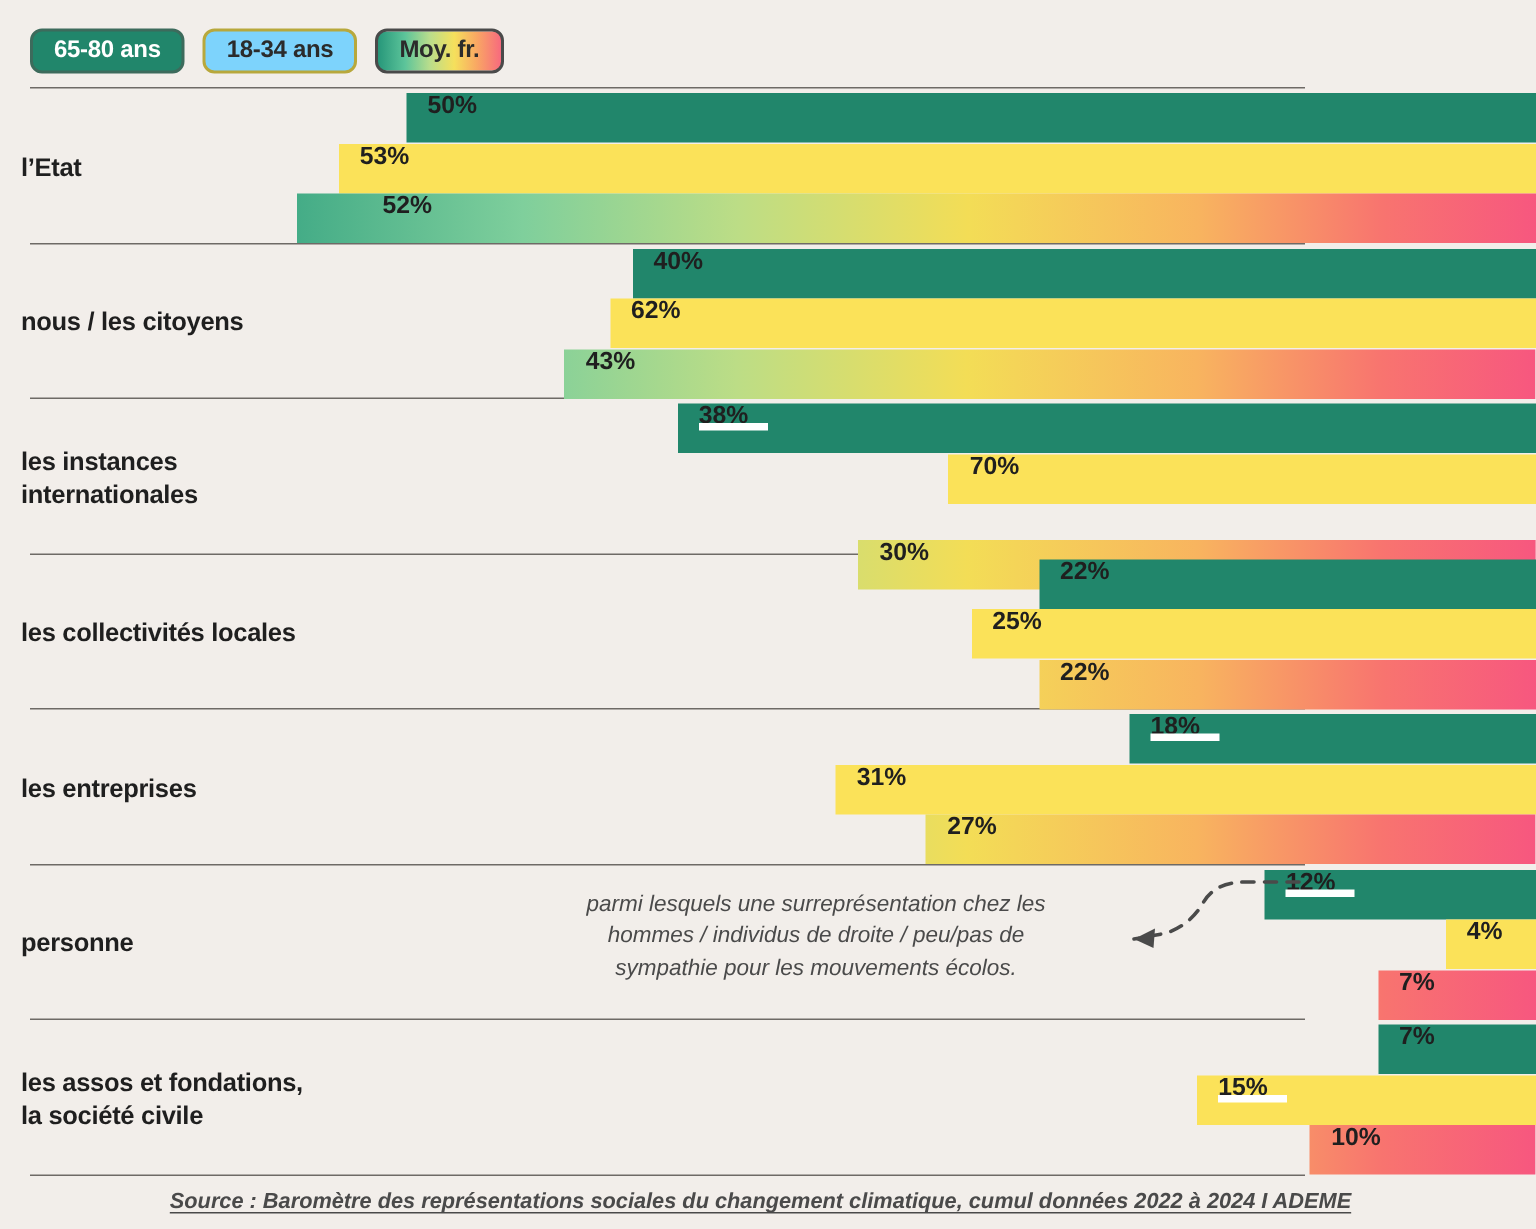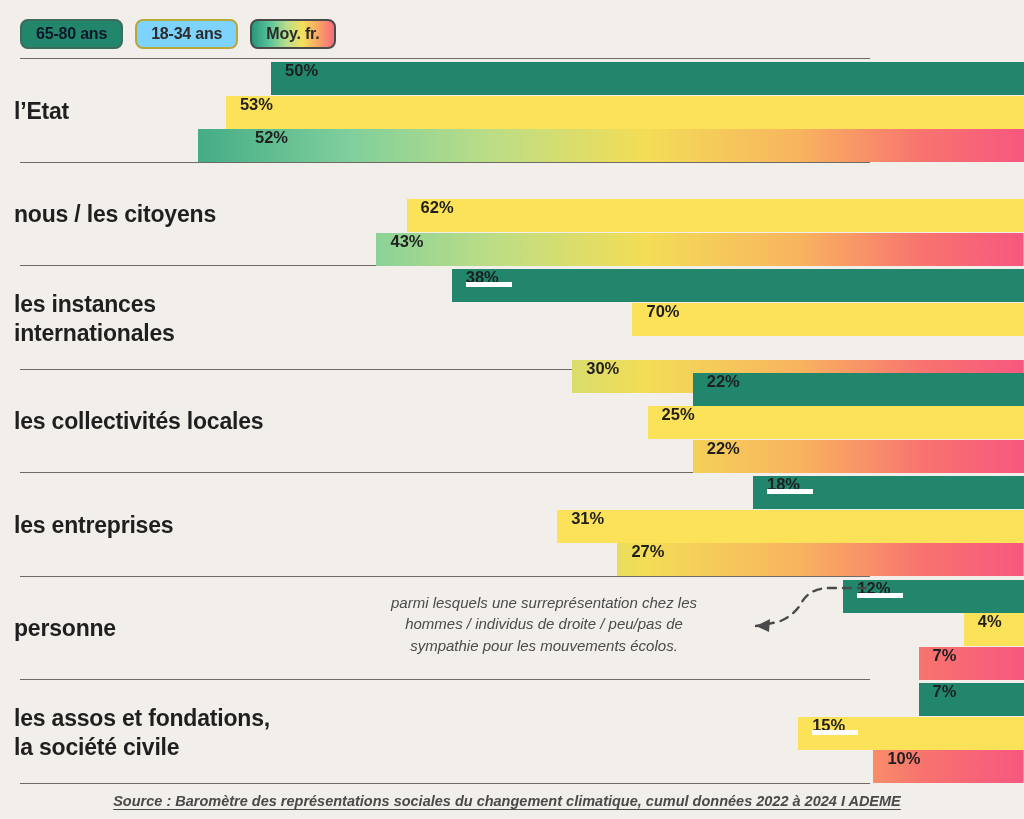--- a/index.html
+++ b/index.html
@@ -19,37 +19,37 @@
     display:flex;align-items:center;gap:12px;
     height:32px;z-index:30;
   }
   .legend-chip{
     height:30px;box-sizing:border-box;
     display:flex;align-items:center;justify-content:center;
     padding:0 14px;border-radius:8px;
     font-size:16px;font-weight:bold;letter-spacing:-.2px;
     border:2px solid #4a4a4a;white-space:nowrap;
   }
-  .chip-old{background:#21866b;color:#0f172a;border-color:#3d6b5c;}
+  .chip-old{background:#21866b;color:#ffffff;border-color:#3d6b5c;}
   .chip-young{background:#7dd3fc;color:#2b2b2b;border-color:#b8a83c;}
   .chip-moy{
     background:linear-gradient(90deg,#27977a 0%,#5cc49a 22%,#b9dd8c 42%,#f5e05c 62%,#f9a863 80%,#f76a7e 100%);
     color:#2b2b2b;border-color:#4a4a4a;
   }
 
   
   .plot{position:absolute;left:0;top:58px;width:1024px;height:725px;}
   .row{position:relative;width:1024px;}
   .row-sep{
     position:absolute;left:20px;width:850px;height:0;
     border-top:1.6px solid #6e6a66;
   }
   .row-label{
     position:absolute;left:14px;
-    font-size:23px;font-weight:bold;line-height:1.28;
+    font-size:17px;font-weight:bold;line-height:1.28;
     letter-spacing:-.2px;color:#1f1f1f;
     white-space:pre-line;
     transform:translateY(-50%);
     z-index:6;
   }
   .bar{
     position:absolute;right:0;height:33px;
     display:flex;align-items:flex-start;
     overflow:hidden;
     z-index:4;
@@ -116,20 +116,23 @@
         <div class="bar bar-young" style="width: 798.118px; top: 37.5px;">
           <span class="bar-val no-uline"><span>53%</span></span>
         </div>
         <div class="bar bar-moy" style="width: 783.059px; top: 71px; background-size: 1024px 33px; background-position: right top; padding-left: 43px;">
           <span class="bar-val no-uline"><span>52%</span></span>
         </div>
       </div>
       <div class="row" style="height: 103.5px; top: 103.5px; position: absolute; left: 0px;">
         <div class="row-sep" style="top: 0px;"></div>
         <div class="row-label" style="top: 53.75px;">nous / les citoyens</div>
+        <div class="bar bar-old" style="width: 602.353px; top: 4px;">
+          <span class="bar-val no-uline"><span>40%</span></span>
+        </div>
         <div class="bar bar-young" style="width: 617.412px; top: 37.5px;">
           <span class="bar-val no-uline"><span>62%</span></span>
         </div>
         <div class="bar bar-moy" style="width: 647.529px; top: 71px; background-size: 1024px 33px; background-position: right top;">
           <span class="bar-val no-uline"><span>43%</span></span>
         </div>
       </div>
       <div class="row" style="height: 103.5px; top: 207px; position: absolute; left: 0px;">
         <div class="row-sep" style="top: 0px;"></div>
         <div class="row-label" style="top: 53.75px;">les instances

